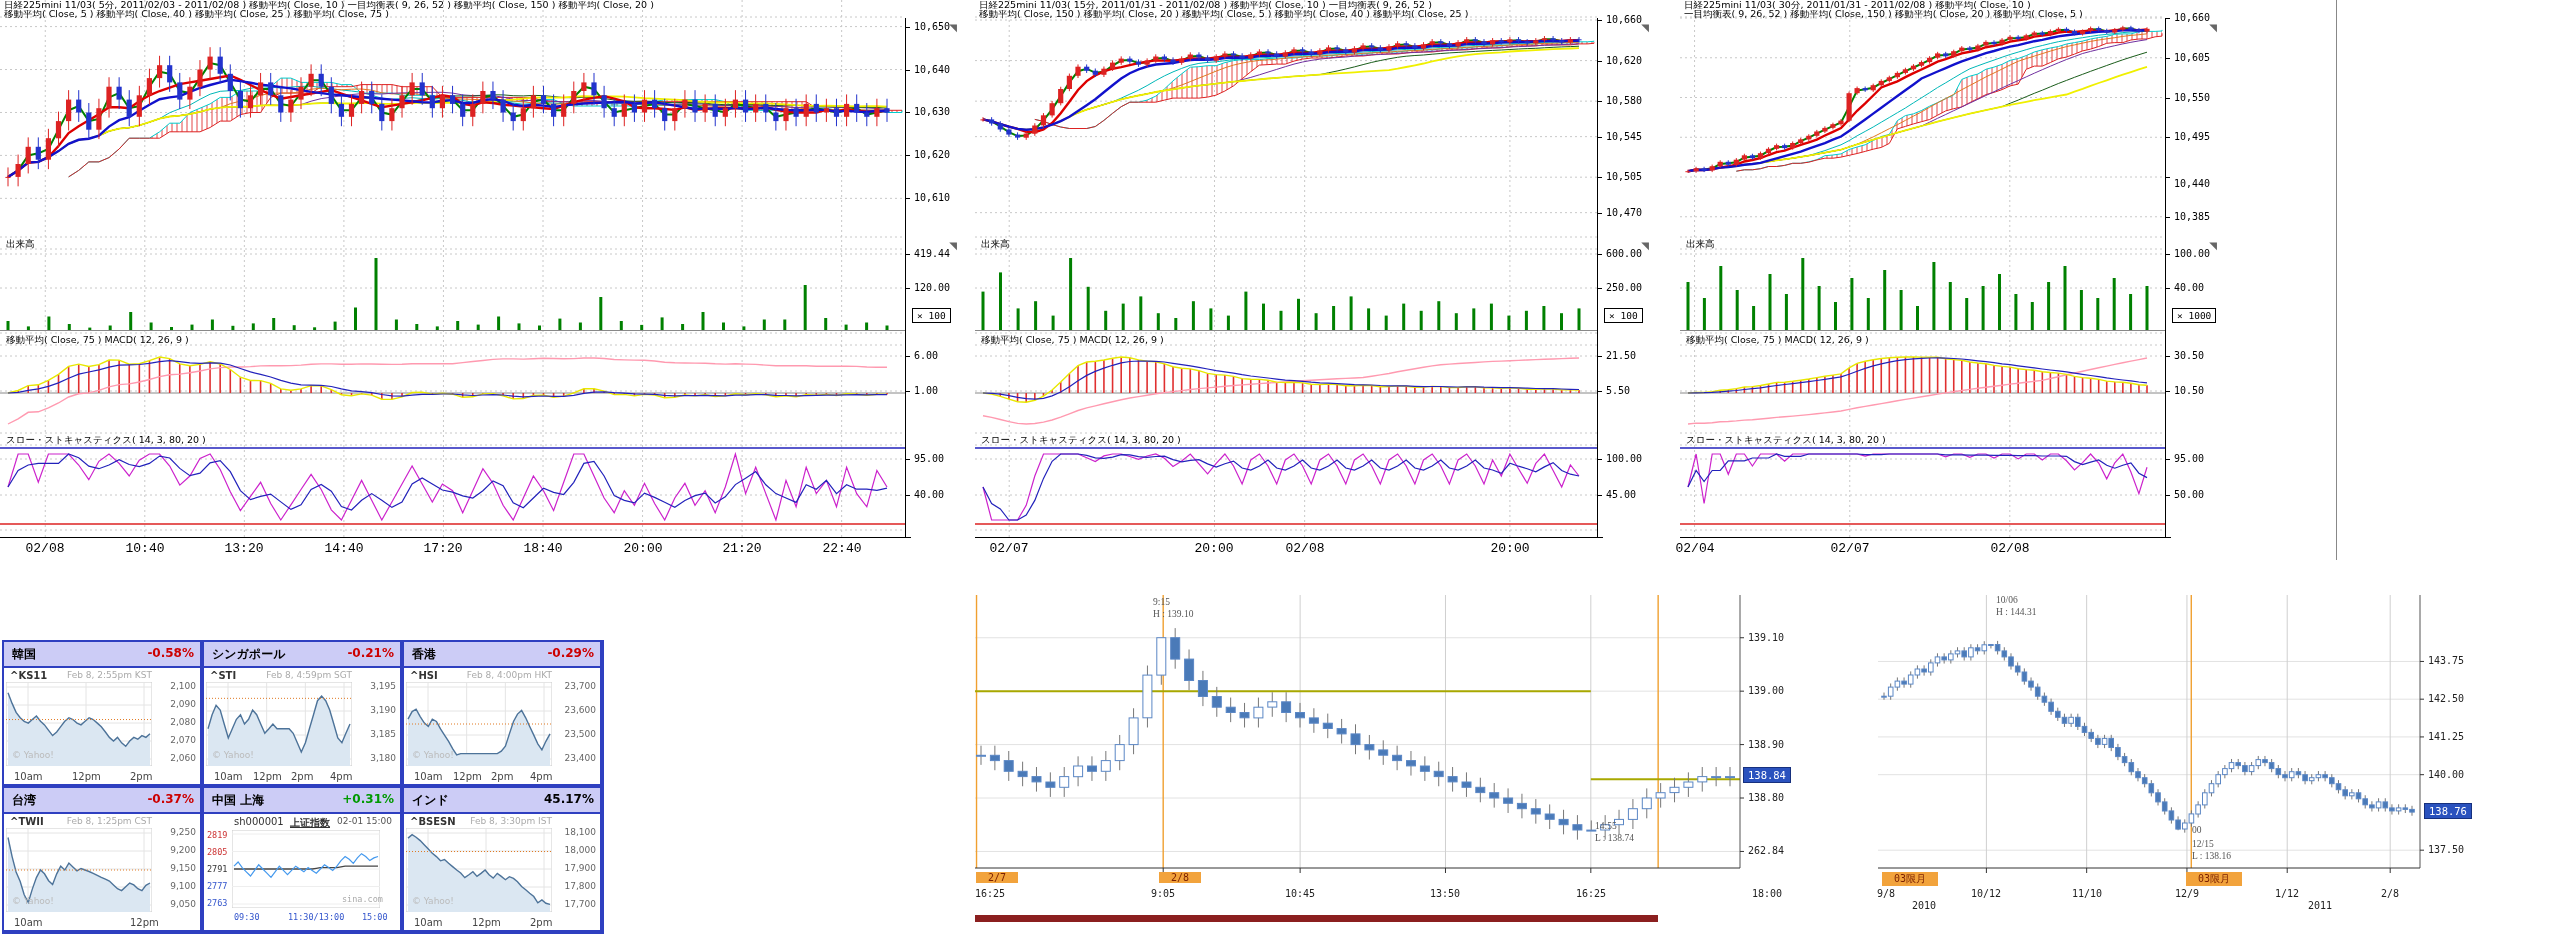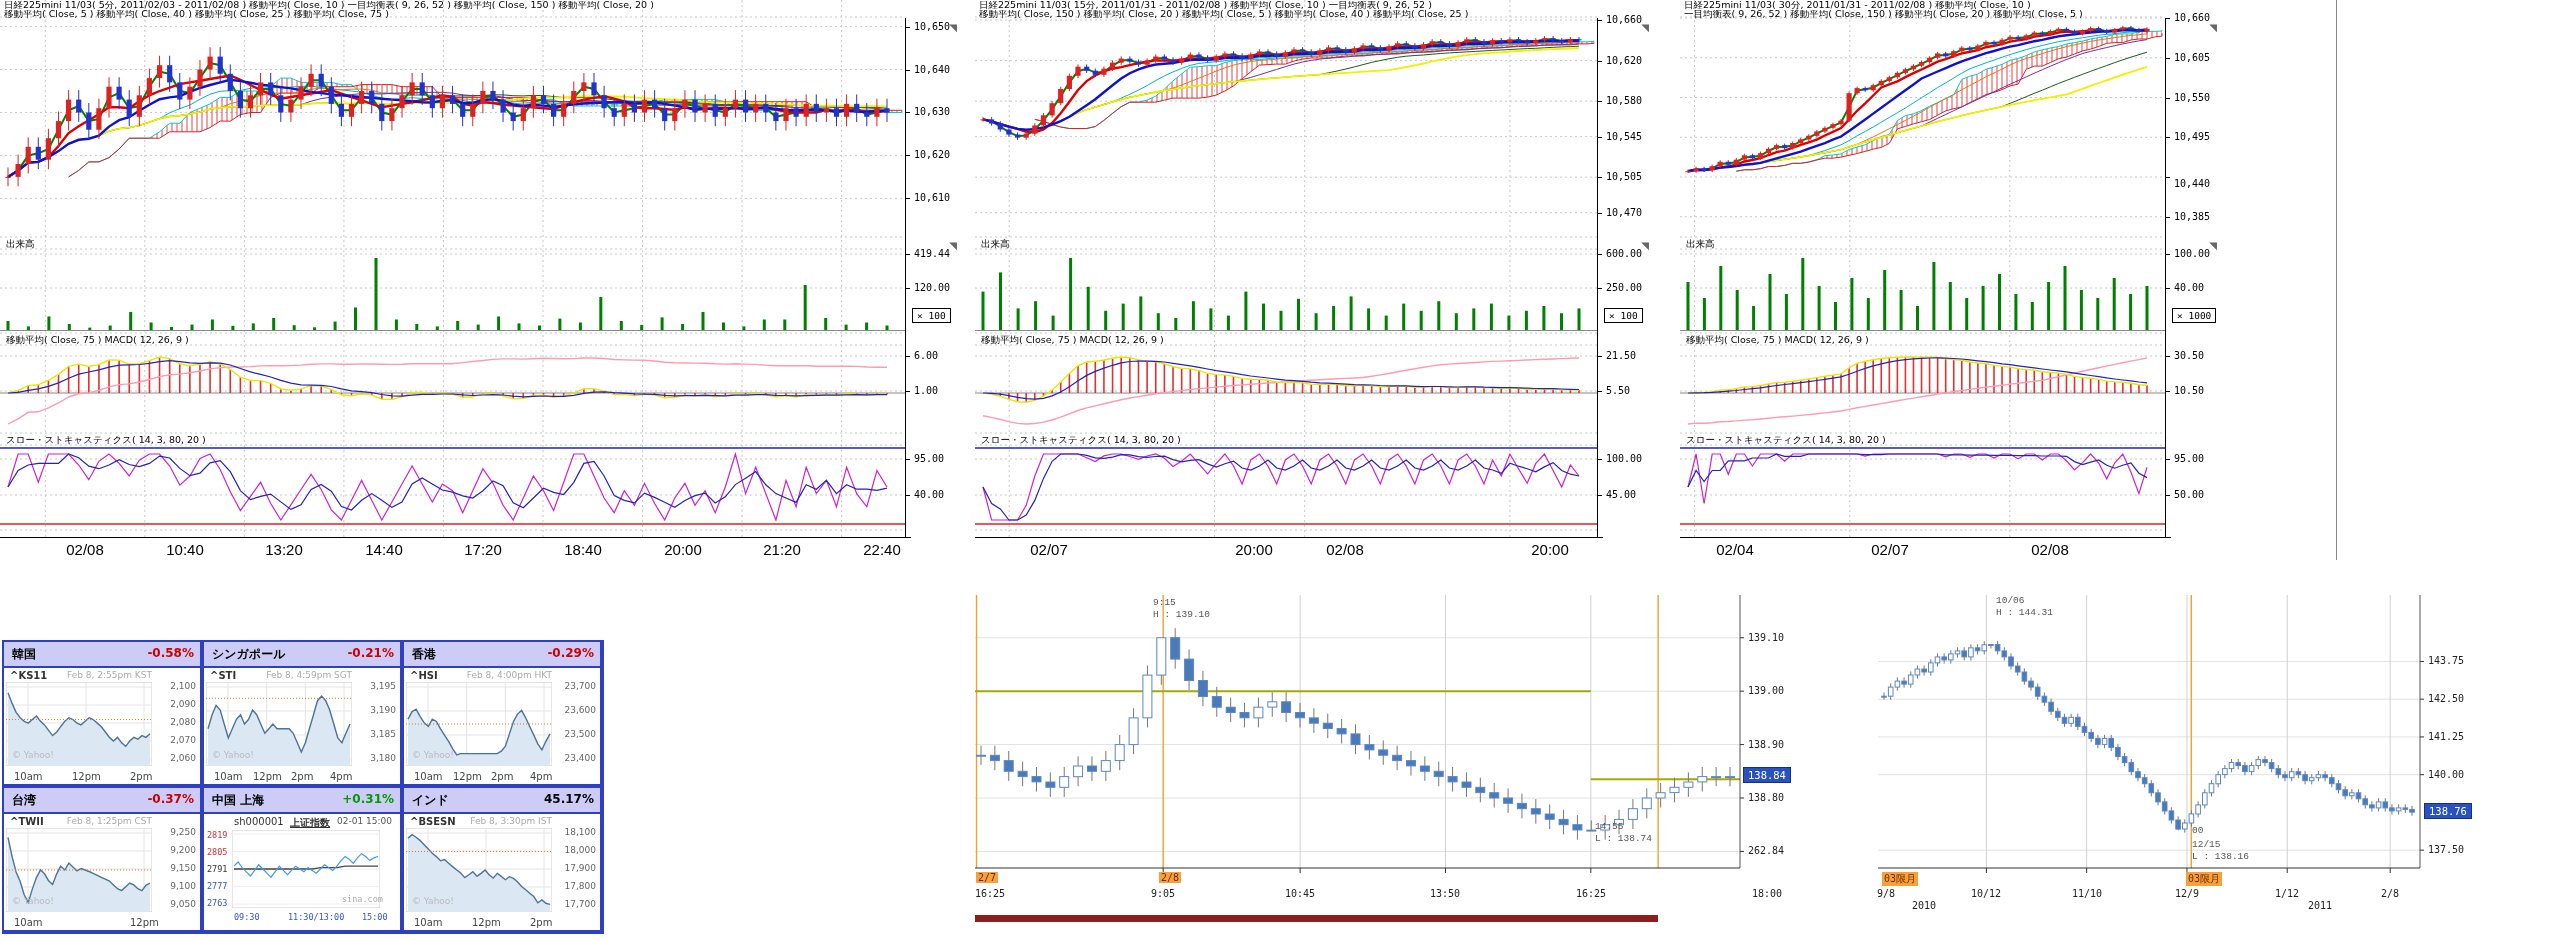--- a/index.html
+++ b/index.html
@@ -9,43 +9,43 @@
   .topchart{position:absolute;top:0;height:560px;}
   .hdr{position:absolute;left:4px;top:1px;font-size:9.5px;line-height:8.5px;color:#000;white-space:nowrap;overflow:hidden;font-family:"DejaVu Sans",sans-serif;}
   .hdr2{position:absolute;left:4px;top:10px;font-size:9.5px;line-height:8.5px;color:#000;white-space:nowrap;overflow:hidden;}
   .seclabel{position:absolute;left:6px;height:11px;font-size:9.5px;line-height:11px;color:#000;white-space:nowrap;background:transparent;}
   .plot{position:absolute;left:0;}
   .plot svg{display:block;}
   .vaxis{position:absolute;top:18px;height:520px;width:1px;background:#000;}
   .haxis{position:absolute;top:537px;height:1px;background:#000;left:0;}
   .ylab{position:absolute;font-size:10px;font-family:"DejaVu Sans Mono",monospace;color:#000;white-space:nowrap;}
   .ytick{position:absolute;height:1px;width:5px;background:#000;}
-  .xlab{position:absolute;top:541px;font-size:15px;font-family:Liberation Sans, sans-serif;color:#000;white-space:nowrap;transform:translateX(-50%);margin-left:40px;}
+  .xlab{position:absolute;top:541px;font-size:13px;font-family:Liberation Mono, monospace;color:#000;white-space:nowrap;transform:translateX(-50%);}
   .mult{position:absolute;border:1px solid #000;background:#fff;font-size:9.5px;font-family:"DejaVu Sans Mono",monospace;padding:0 4px;height:13px;line-height:13px;}
   .handle{position:absolute;width:12px;height:12px;font-size:10px;line-height:12px;color:#666;text-align:center;}
   .splitter{position:absolute;top:0;width:1px;height:560px;background:#888;}
   
   .idx-grid{position:absolute;left:2px;top:640px;width:602px;height:294px;background:#2e3fc0;}
   .icell{position:absolute;width:196px;height:142px;background:#fff;}
   .ihdr{position:absolute;left:0;top:0;width:100%;height:24px;background:#ccccf6;border-bottom:2px solid #2e3fc0;}
   .iname{position:absolute;left:8px;top:4px;font-size:12px;font-weight:bold;color:#000;}
   .ipct{position:absolute;right:6px;top:4px;font-size:12px;font-weight:bold;}
   .isym{position:absolute;left:6px;top:28px;font-size:10px;font-weight:bold;color:#333;}
   .its{position:absolute;right:48px;top:28px;font-size:9px;color:#aaa;}
   .iylab{position:absolute;font-size:9px;color:#666;right:4px;text-align:right;width:40px;}
   .ixlab{position:absolute;font-size:10px;color:#444;bottom:2px;}
   .iwm{position:absolute;left:8px;top:108px;font-size:9px;color:#bbb;}
   .slab{position:absolute;font-size:8.5px;font-family:"DejaVu Sans Mono",monospace;}
   
   .bchart{position:absolute;top:593px;height:347px;}
-  .ann{position:absolute;font-size:9.5px;color:#555;white-space:nowrap;font-family:Liberation Mono, monospace;}
+  .ann{position:absolute;font-size:9.5px;color:#555;white-space:nowrap;font-family:Liberation Serif, serif;}
   .pricebox{position:absolute;background:#2a52be;color:#fff;font-size:10.5px;font-family:"DejaVu Sans Mono",monospace;padding:1px 4px;border:1px solid #16307e;}
   .byl{position:absolute;font-size:10px;color:#222;font-family:"DejaVu Sans Mono",monospace;}
   .bxl{position:absolute;font-size:10px;color:#222;font-family:"DejaVu Sans Mono",monospace;transform:translateX(-50%);white-space:nowrap;}
-  .odate{position:absolute;background:#f2a33c;color:#7a1f00;font-size:10px;font-family:"DejaVu Sans Mono",monospace;padding:0 2px;}
+  .odate{position:absolute;background:#f2a33c;color:#7a1f00;font-size:10px;font-family:"DejaVu Sans Mono",monospace;padding:0 12px;}
   .maroon{position:absolute;background:#8b1f1f;height:7px;}
   .yearlab{position:absolute;font-size:10px;color:#222;font-family:"DejaVu Sans Mono",monospace;margin-left:34px;}
 </style>
 </head>
 <body>
 
 <div class="screen">
 
   <div class="topchart" style="left:0;width:962px">
     <div class="gridlayer abs" style="left:0;top:0"><svg width="905" height="538" xmlns="http://www.w3.org/2000/svg">

